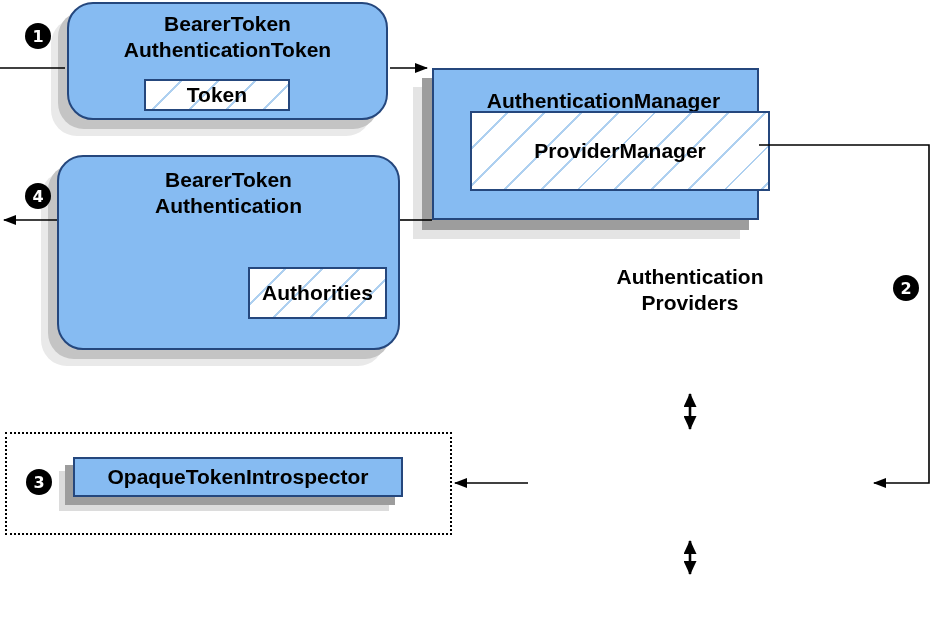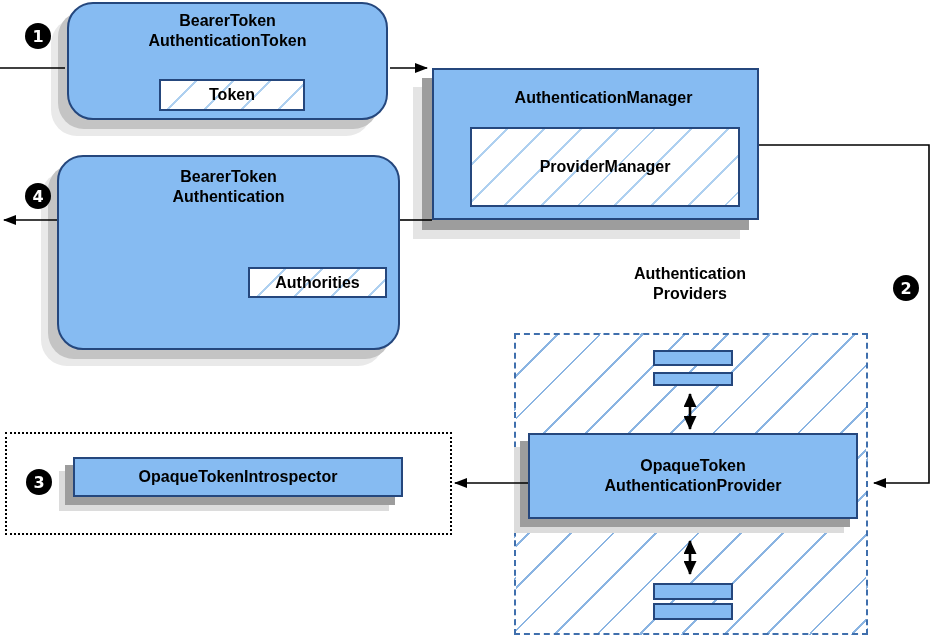--- a/index.html
+++ b/index.html
@@ -3,21 +3,21 @@
 <meta charset="utf-8">
 <style>
   html,body{margin:0;padding:0;background:#fff;}
   #stage{
     position:relative;width:932px;height:635px;overflow:hidden;
     background:#ffffff;
     font-family:"Liberation Sans",sans-serif;
     color:#000;
   }
   .t{white-space:pre-line;font-weight:bold;text-align:center;line-height:1.24;}
-  .node-title{font-size:16px;}
+  .node-title{font-size:21px;}
   
   .blue{
     background:#86bbf2;
     border:2px solid #25477d;
     box-sizing:border-box;
     position:absolute;
   }
   .rounded{border-radius:26px;box-shadow:-9px 9px 0 #c4c4c4,-16px 16px 0 #e9e9e9;}
   .rect-shadow{box-shadow:-10px 10px 0 #9d9d9d,-19px 19px 0 #e4e4e4;}
   .rect-shadow-sm{box-shadow:-8px 8px 0 #9d9d9d,-14px 14px 0 #dcdcdc;}
@@ -96,55 +96,43 @@
   <div class="step-circle" style="left:26px;top:469px;">
       <span>3</span>
     </div>
   <div class="step-circle" style="left:25px;top:183px;">
       <span>4</span>
     </div>
 
   <div class="blue rounded" style="left:67px;top:2px;width:321px;height:118px;">
     <div class="t node-title" style="padding-top:7px;">BearerToken
 AuthenticationToken</div>
-    <div class="hatch" style="left:90px;top:75px;width:146px;height:32px;">
+    <div class="hatch" style="left:75px;top:75px;width:146px;height:32px;">
       <span class="t node-title">Token</span>
     </div>
   </div>
 
   <div class="blue rect-shadow" style="left:432px;top:68px;width:327px;height:152px;padding-left:16px;">
     <div class="t node-title" style="padding-top:18px;">AuthenticationManager</div>
-    <div class="hatch" style="left:36px;top:57px;width:270px;height:80px;">
+    <div class="hatch" style="left:36px;top:41px;width:300px;height:80px;">
       <span class="t node-title">ProviderManager</span>
     </div>
   </div>
 
   <div class="blue rounded" style="left:57px;top:155px;width:343px;height:195px;">
     <div class="t node-title" style="padding-top:10px;">BearerToken
 Authentication</div>
-    <div class="hatch" style="left:189px;top:110px;width:139px;height:31px;">
+    <div class="hatch" style="left:189px;top:110px;width:139px;height:52px;">
       <span class="t node-title">Authorities</span>
     </div>
   </div>
 
   <div class="label-free t node-title" style="left:580px;top:264px;width:220px;">Authentication
 Providers</div>
 
-  <div class="providers" style="left:514px;top:333px;width:354px;height:302px;">
-    <div class="bar" style="left:137px;top:15px;width:80px;height:16px;"></div>
-    <div class="bar" style="left:137px;top:37px;width:80px;height:14px;"></div>
-
-    <div class="blue rect-shadow-sm flexc" style="left:12px;top:98px;width:330px;height:86px;">
-      <span class="t node-title">OpaqueToken
-AuthenticationProvider</span>
-    </div>
-
-    <div class="bar" style="left:137px;top:248px;width:80px;height:17px;"></div>
-    <div class="bar" style="left:137px;top:268px;width:80px;height:17px;"></div>
-  </div>
 
   <div class="dotted" style="left:5px;top:432px;width:447px;height:103px;">
     <div class="blue rect-shadow-sm flexc" style="left:66px;top:23px;width:330px;height:40px;">
       <span class="t node-title">OpaqueTokenIntrospector</span>
     </div>
   </div>
 
 </div>
 
 </body></html>

